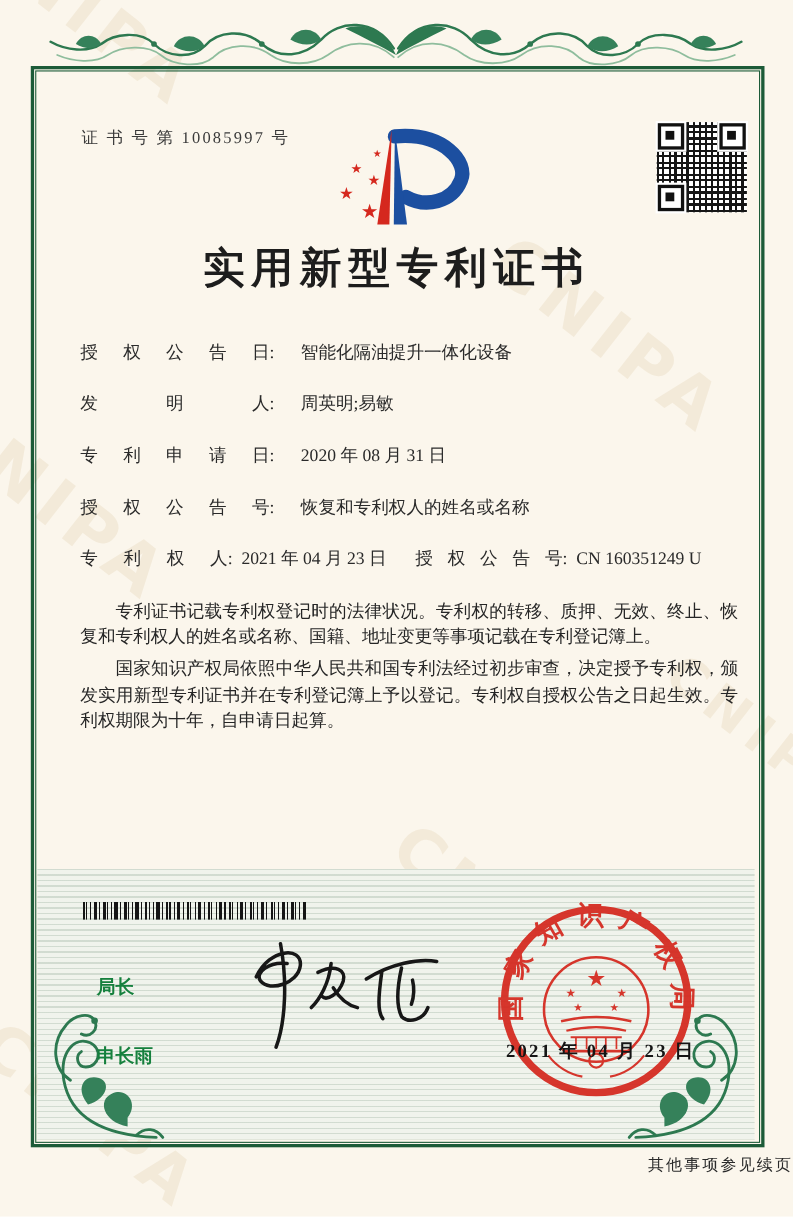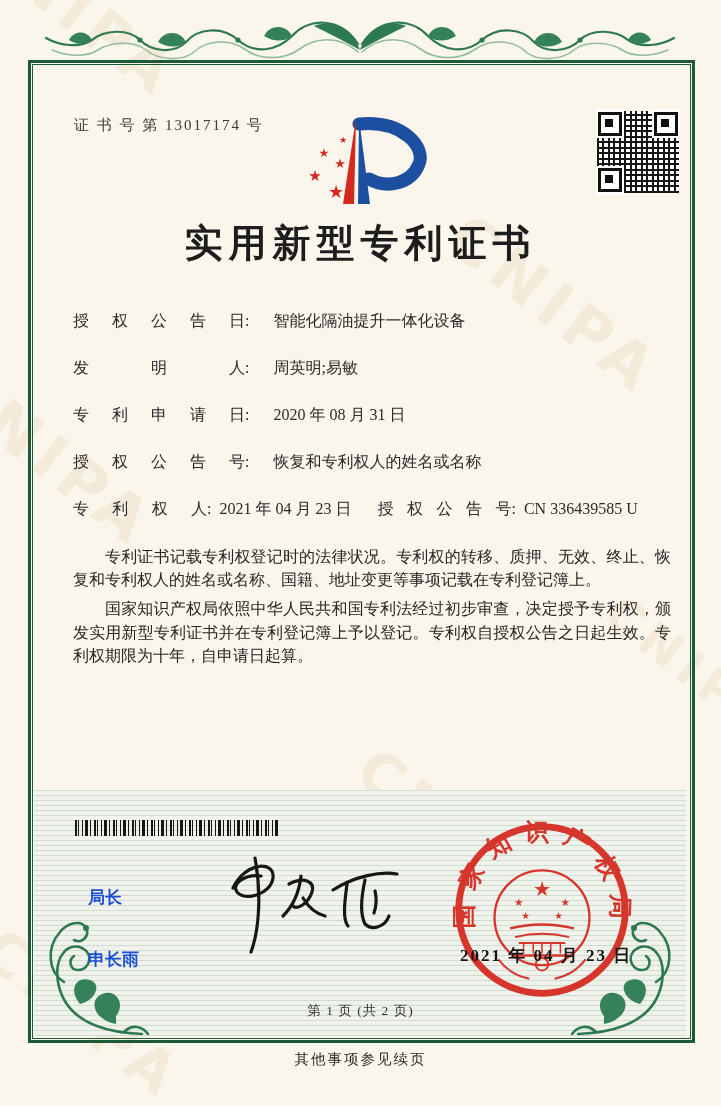--- a/index.html
+++ b/index.html
@@ -33,28 +33,28 @@
   .fvalue{margin-left:24px;}
   .glabel{display:inline-block;width:134px;text-align:justify;text-align-last:justify;text-justify:inter-character;}
   .gvalue{margin-left:8px;}
   .gpair2{margin-left:26px;}
   .paras{margin-top:12px;}
   .paras p{margin:0 0 6px;line-height:1.45;text-align:justify;text-indent:2em;font-size:16px;color:#262626;}
   .barcode{position:absolute;left:75px;top:820px;width:205px;height:16px;background:
       repeating-linear-gradient(90deg,#151515 0 2px,transparent 2px 3px,#151515 3px 4px,transparent 4px 7px,
       #151515 7px 8px,transparent 8px 10px,#151515 10px 13px,transparent 13px 15px,#151515 15px 16px,transparent 16px 19px);}
   .sig-title,.sig-name{position:absolute;left:88px;font-family:"Liberation Sans","DejaVu Sans",sans-serif;
-      font-weight:bold;font-size:17px;color:#1d4ed8;}
+      font-weight:bold;font-size:17px;color:#15803d;}
   .sig-title{top:886px;} .sig-name{top:948px;}
   .signature{position:absolute;left:205px;top:846px;}
   .seal{position:absolute;left:450px;top:818px;z-index:4;opacity:.93;}
   .seal-date{position:absolute;left:460px;top:944px;z-index:5;font-size:17px;font-weight:bold;
       letter-spacing:2px;color:#151515;}
   .pageind{position:absolute;left:0;right:0;top:1002px;text-align:center;font-size:13.5px;color:#333;letter-spacing:1px;}
-  .contnote{position:absolute;left:0;right:0;top:1050px;text-align:center;font-size:14.5px;color:#2a2a2a;letter-spacing:2px;}
+  .contnote{position:absolute;left:0;right:0;top:1050px;text-align:right;font-size:14.5px;color:#2a2a2a;letter-spacing:2px;}
   .orn{position:absolute;z-index:3;pointer-events:none;}
 </style>
 </head>
 <body>
 
 <div class="page">
 
   <div class="wm" style="left:-45px;top:-25px;font-size:60px;">CNIPA</div>
   <div class="wm" style="left:430px;top:268px;font-size:62px;">CNIPA</div>
   <div class="wm" style="left:-75px;top:420px;font-size:62px;">CNIPA</div>
@@ -106,21 +106,21 @@
       <path d="M 40,70 C 24,60 22,36 36,20 C 44,10 58,8 62,16 C 66,24 58,32 50,28"></path>
       <path d="M 100,120 C 108,112 118,114 124,122"></path>
       <path d="M 92,112 C 70,108 64,88 78,82 C 92,76 102,92 92,104 Z" fill="#35815a" stroke="none"></path>
       <path d="M 56,92 C 44,78 52,64 66,68 C 78,72 72,88 56,92 Z" fill="#35815a" stroke="none"></path>
       <circle cx="62" cy="16" r="3" fill="#2d7950" stroke="none"></circle>
     </g>
   </svg>
 
   <div class="content">
 
-    <div class="certno">证 书 号 第 13017174 号</div>
+    <div class="certno">证 书 号 第 10085997 号</div>
 
     <svg class="logo" width="140" height="105" viewBox="0 0 140 105">
       <path d="M 67,18 C 112,14 134,42 127,58 C 119,78 95,83 77,73" fill="none" stroke="#1c4fa0" stroke-width="13" stroke-linecap="round"></path>
       <polygon points="64,12 51,98 62,98" fill="#d5281e"></polygon>
       <polygon points="67,12 66,98 78,98" fill="#1c4fa0"></polygon>
       <g fill="#d5281e" text-anchor="middle" font-family="'DejaVu Sans',sans-serif">
         <text x="51" y="37" font-size="9">★</text>
         <text x="32" y="51" font-size="12">★</text>
         <text x="48" y="62" font-size="13">★</text>
         <text x="23" y="75" font-size="15">★</text>
@@ -143,21 +143,21 @@
       <div class="frow">
         <span class="flabel">发明人</span><span>:</span><span class="fvalue">周英明;易敏</span>
       </div>
       <div class="frow">
         <span class="flabel">专利申请日</span><span>:</span><span class="fvalue">2020 年 08 月 31 日</span>
       </div>
       <div class="frow">
         <span class="flabel">授权公告号</span><span>:</span><span class="fvalue">恢复和专利权人的姓名或名称</span>
       </div>
       <div class="frow">
-        <span class="glabel">专利权人</span><span>:</span><span class="gvalue">2021 年 04 月 23 日</span><span class="gpair2"><span class="glabel">授权公告号</span><span>:</span><span class="gvalue">CN 336439585 U</span></span>
+        <span class="glabel">专利权人</span><span>:</span><span class="gvalue">2021 年 04 月 23 日</span><span class="gpair2"><span class="glabel">授权公告号</span><span>:</span><span class="gvalue">CN 160351249 U</span></span>
       </div>
 
       <div class="paras">
         <p>专利证书记载专利权登记时的法律状况。专利权的转移、质押、无效、终止、恢复和专利权人的姓名或名称、国籍、地址变更等事项记载在专利登记簿上。</p>
         <p>国家知识产权局依照中华人民共和国专利法经过初步审查，决定授予专利权，颁发实用新型专利证书并在专利登记簿上予以登记。专利权自授权公告之日起生效。专利权期限为十年，自申请日起算。</p>
       </div>
     </div>
 
     <div class="barcode"></div>
 
@@ -199,17 +199,16 @@
         <path d="M 67,123 Q 95,116 123,123" stroke-width="2"></path>
         <path d="M 71,129 H 119" stroke-width="2"></path>
         <path d="M 76,129 V 140 M 86,129 V 140 M 95,129 V 140 M 104,129 V 140 M 114,129 V 140" stroke-width="1.6"></path>
         <path d="M 64,142 H 126" stroke-width="2.6"></path>
         <circle cx="95" cy="151" r="6.5" stroke-width="2"></circle>
         <path d="M 50,146 Q 62,162 82,166 M 140,146 Q 128,162 108,166" stroke-width="2"></path>
       </g>
     </svg>
     <div class="seal-date">2021 年 04 月 23 日</div>
 
-    <div class="pageind">第 1 页 (共 2 页)</div>
     <div class="contnote">其他事项参见续页</div>
 
   </div>
 </div>
 
 </body></html>

